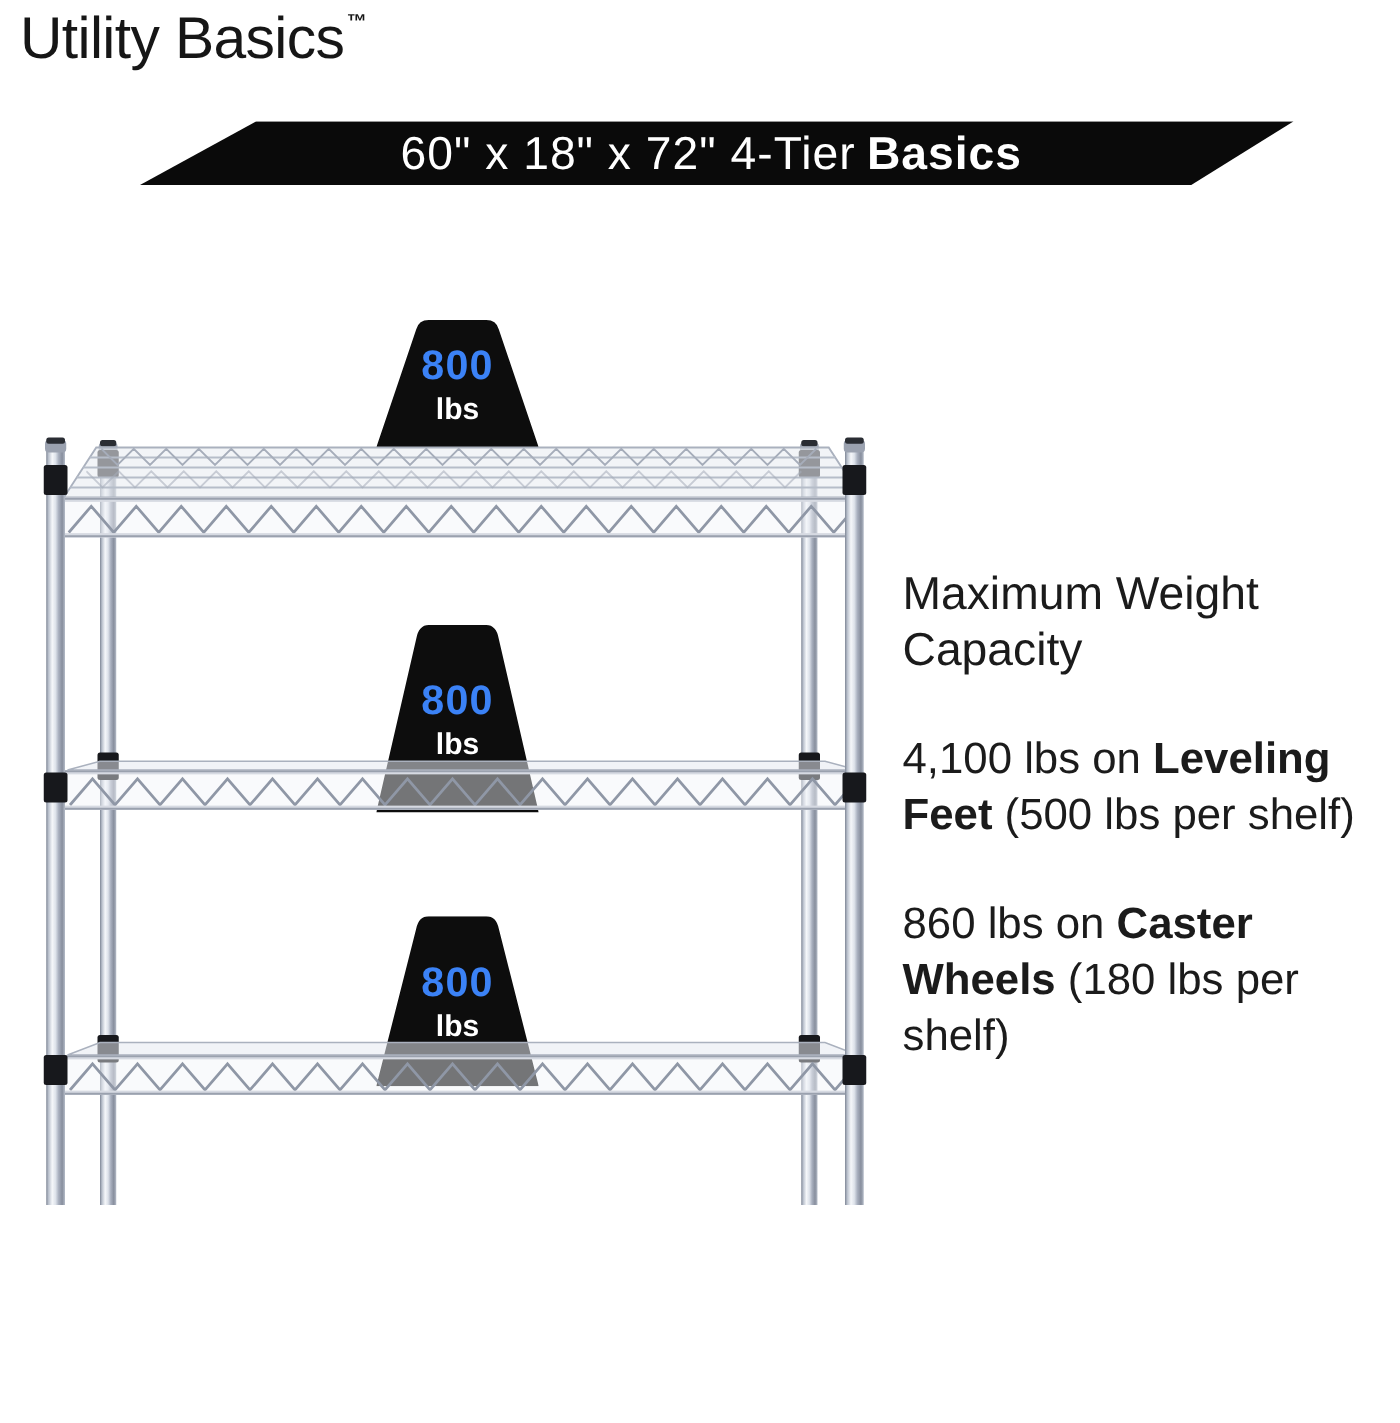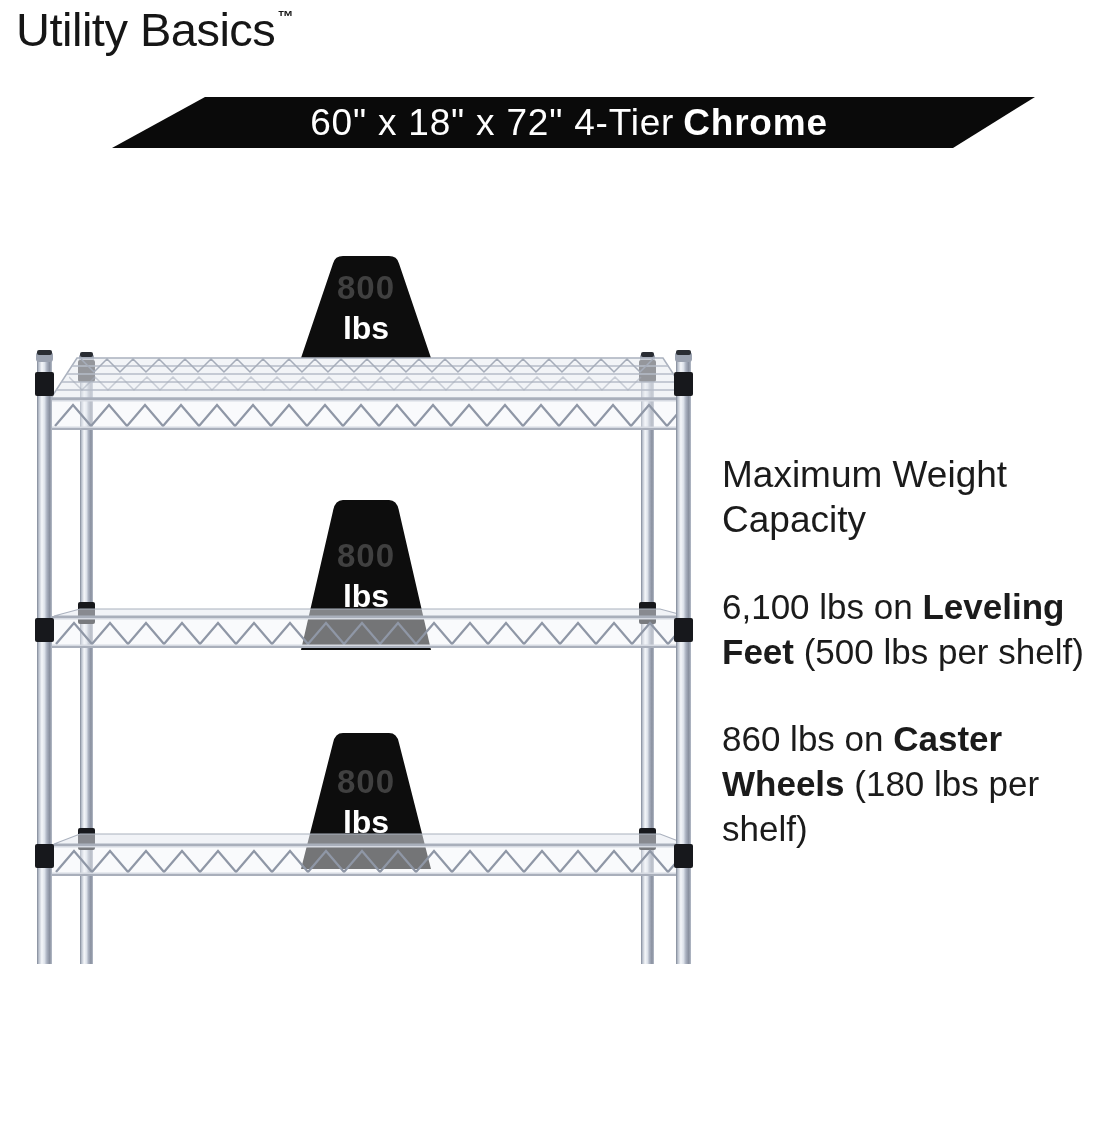--- a/index.html
+++ b/index.html
@@ -23,22 +23,22 @@
   }
   .banner b { font-weight:700; margin:0 9px; }
   .banner span { font-weight:400; }
   
   .badge {
     position:absolute; left:301px; width:130px; z-index:1;
     display:flex; flex-direction:column; align-items:center; justify-content:center;
     gap:8px;
   }
   .badge svg.shape { position:absolute; left:0; top:0; width:100%; height:100%; }
-  .badge .val { position:relative; color:#404040; font-weight:700; font-size:33px; line-height:1; letter-spacing:1px; }
-  .badge .unit { position:relative; color:#fff; font-weight:700; font-size:32px; line-height:1; }
+  .badge .val { position:relative; color:#3b82f6; font-weight:700; font-size:33px; line-height:1; letter-spacing:1px; }
+  .badge .unit { position:relative; color:#fff; font-weight:700; font-size:24px; line-height:1; }
   #badge-1 { top:256px; height:102px; }
   #badge-2 { top:500px; height:150px; }
   #badge-3 { top:733px; height:136px; }
   #badge-4 { top:975px; height:126px; }
   
   #rack { position:absolute; left:25px; top:348px; z-index:2; }
   
   .info {
     position:absolute; left:722px; top:452px; width:400px; z-index:3;
     color:#1b1b1b;
@@ -51,21 +51,21 @@
 <body>
 
 <div id="canvas">
 
   <div class="brand">
     <span>Utility Basics</span><span class="tm">™</span>
   </div>
 
   <div class="banner">
     <span>60" x 18" x 72" 4-Tier</span>
-    <b>Chrome</b>
+    <b>Basics</b>
   </div>
 
   <div class="badge" id="badge-1">
     <svg class="shape" viewBox="0 0 130 110" preserveAspectRatio="none">
       <path d="M32,8 Q34,0 42,0 L88,0 Q96,0 98,8 L130,110 L0,110 Z" fill="#0d0d0d"></path>
     </svg>
     <span class="val">800</span>
     <span class="unit">lbs</span>
   </div>
   <div class="badge" id="badge-2">
@@ -202,17 +202,17 @@
     </g>
     <g>
       <rect x="646" y="736" width="25" height="9" rx="2" fill="#1d1f24"></rect>
       <rect x="646" y="743" width="25" height="30" rx="3" fill="url(#postGrad)"></rect>
       <rect x="648" y="770" width="21" height="18" rx="5" fill="#17181c"></rect>
     </g>
   </svg>
 
   <div class="info">
     <h2>Maximum Weight Capacity</h2>
-    <p><span>6,100 lbs on </span><strong>Leveling Feet</strong><span> (500 lbs per shelf)</span></p>
+    <p><span>4,100 lbs on </span><strong>Leveling Feet</strong><span> (500 lbs per shelf)</span></p>
     <p><span>860 lbs on </span><strong>Caster Wheels</strong><span> (180 lbs per shelf)</span></p>
   </div>
 
 </div>
 
 </body></html>

